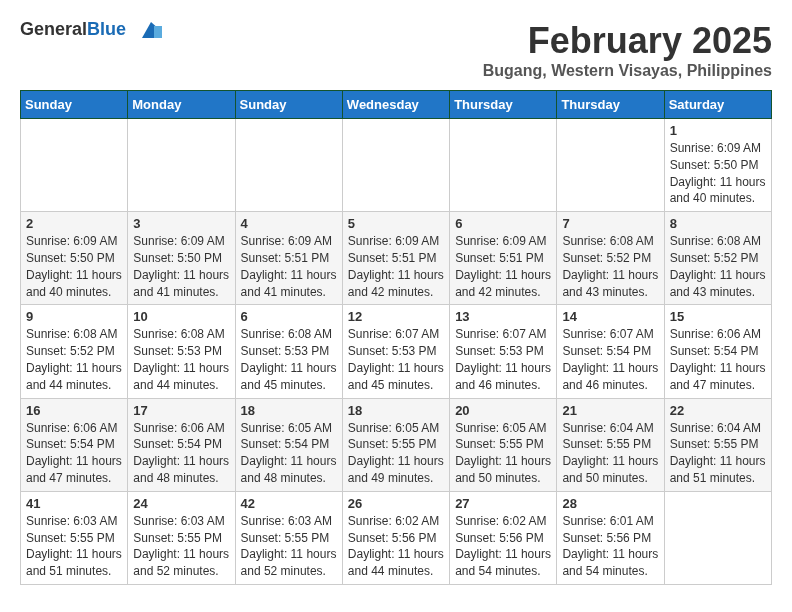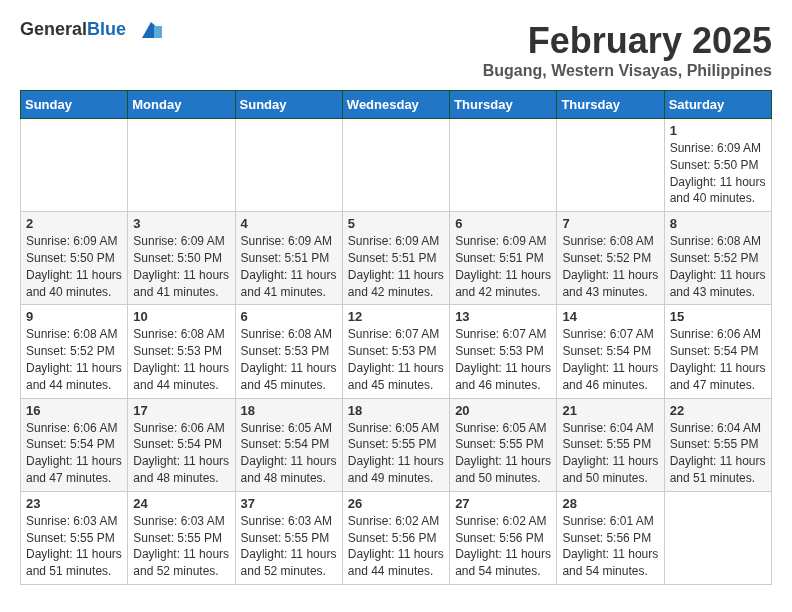--- a/index.html
+++ b/index.html
@@ -295,37 +295,37 @@
           <span class="day-number">22</span>
           <div class="day-info">
             <span>Sunrise: 6:04 AM</span><br>
             <span>Sunset: 5:55 PM</span><br>
             <span>Daylight: 11 hours and 51 minutes.</span>
           </div>
         </td>
       </tr>
       <tr>
         <td>
-          <span class="day-number">23</span>
+          <span class="day-number">41</span>
           <div class="day-info">
             <span>Sunrise: 6:03 AM</span><br>
             <span>Sunset: 5:55 PM</span><br>
             <span>Daylight: 11 hours and 51 minutes.</span>
           </div>
         </td>
         <td>
           <span class="day-number">24</span>
           <div class="day-info">
             <span>Sunrise: 6:03 AM</span><br>
             <span>Sunset: 5:55 PM</span><br>
             <span>Daylight: 11 hours and 52 minutes.</span>
           </div>
         </td>
         <td>
-          <span class="day-number">37</span>
+          <span class="day-number">42</span>
           <div class="day-info">
             <span>Sunrise: 6:03 AM</span><br>
             <span>Sunset: 5:55 PM</span><br>
             <span>Daylight: 11 hours and 52 minutes.</span>
           </div>
         </td>
         <td>
           <span class="day-number">26</span>
           <div class="day-info">
             <span>Sunrise: 6:02 AM</span><br>

